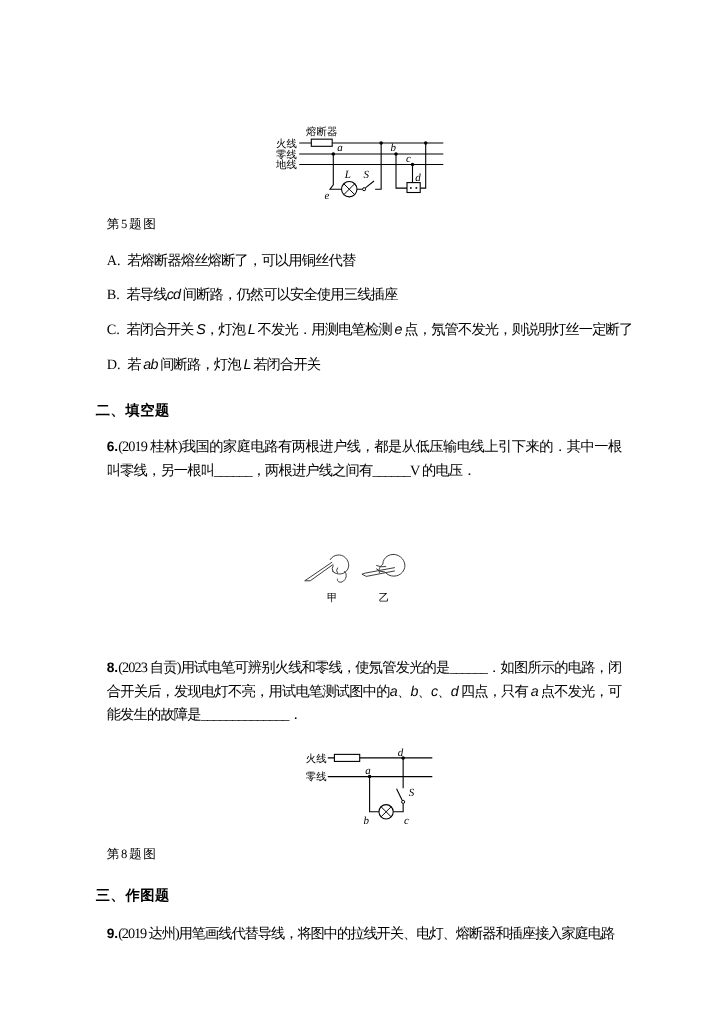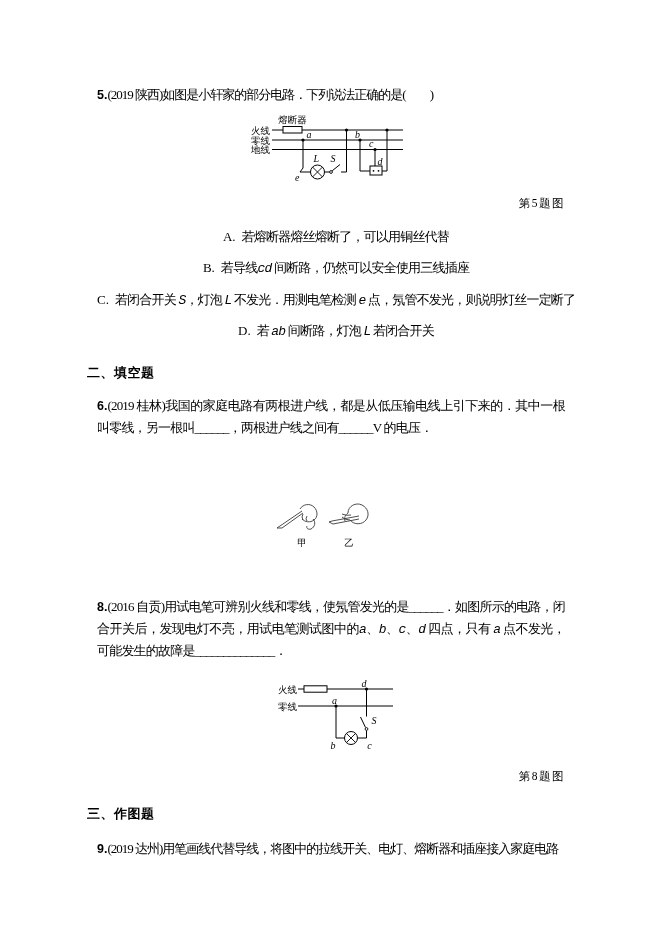--- a/index.html
+++ b/index.html
@@ -8,47 +8,46 @@
     font-family:"Liberation Serif","DejaVu Serif",serif;color:#000;overflow:hidden;
   }
   .para{
     position:absolute;left:97px;width:468px;
     font-size:13px;line-height:21px;letter-spacing:-0.8px;
     text-align:justify;margin:0;
   }
   .nowrap{white-space:nowrap;letter-spacing:-1px;}
   .opt{
     position:absolute;left:97px;width:478px;
-    font-size:13px;line-height:17px;letter-spacing:-0.8px;margin:0;white-space:nowrap;text-align:center;
+    font-size:13px;line-height:17px;letter-spacing:-0.8px;margin:0;white-space:nowrap;
   }
   .optlabel{margin-right:6px;letter-spacing:0;}
   .qnum{
     font-weight:bold;letter-spacing:0;
     font-family:"Liberation Sans","DejaVu Sans",sans-serif;font-size:12.5px;
   }
   .sec{
     position:absolute;left:87px;margin:0;
     font-size:13px;font-weight:bold;letter-spacing:0.5px;
     font-family:"Liberation Sans","DejaVu Sans",sans-serif;
   }
   .caption{
-    position:absolute;left:97px;width:468px;text-align:right;margin:0;
+    position:absolute;left:97px;width:468px;text-align:left;margin:0;
     font-size:11.5px;letter-spacing:1.5px;
   }
-  .it{font-family:Liberation Mono, monospace;font-style:italic;}
+  .it{font-family:Liberation Sans, sans-serif;font-style:italic;}
   svg.fig{position:absolute;}
   svg text{font-size:9.5px;font-family:"Liberation Serif","DejaVu Serif",serif;fill:#000;}
   svg text.pl{font-style:italic;font-size:10px;}
 </style>
 </head>
 <body>
 
 <div class="page">
 
-  <p class="para nowrap" style="top:84px"><b class="qnum">5.</b><span>(2019 陕西)如图是小轩家的部分电路．下列说法正确的是(　　)</span></p>
 
   <svg class="fig" style="left:245px;top:108px" width="165" height="92" viewBox="245 108 165 92">
     <g stroke="#000" stroke-width="1" fill="none">
       <path d="M272,130 H403"></path>
       <path d="M272,140 H403"></path>
       <path d="M272,149.5 H403"></path>
       <path d="M303,140 V168 L300,172 H310.5"></path>
       <path d="M324.5,172 H329.6"></path>
       <path d="M332.2,170.8 L340,164.5"></path>
       <path d="M341,172 H346.5 V130"></path>
@@ -114,21 +113,21 @@
       <path d="M329,522 L332,521 M329,522 L333,524"></path>
       <path d="M348,513 c0,-7 8,-11 14,-8 c6,3 8,10 4,15 c-4,5 -12,5 -16,0"></path>
       <path d="M350,520 q-5,0 -8,-3"></path>
       <path d="M351,515 q-5,1 -9,-1"></path>
       <path d="M348,513 c-3,2 -4,5 -3,8"></path>
     </g>
     <text x="302" y="546" text-anchor="middle" font-size="11">甲</text>
     <text x="349" y="546" text-anchor="middle" font-size="11">乙</text>
   </svg>
 
-  <p class="para" style="top:596px"><b class="qnum">8.</b><span><span>(2016 自贡)用试电笔可辨别火线和零线，使氖管发光的是______．如图所示的电路，闭合开关后，发现电灯不亮，用试电笔测试图中的</span><span class="it">a</span><span>、</span><span class="it">b</span><span>、</span><span class="it">c</span><span>、</span><span class="it">d</span><span> 四点，只有 </span><span class="it">a</span><span> 点不发光，可能发生的故障是______________．</span></span></p>
+  <p class="para" style="top:596px"><b class="qnum">8.</b><span><span>(2023 自贡)用试电笔可辨别火线和零线，使氖管发光的是______．如图所示的电路，闭合开关后，发现电灯不亮，用试电笔测试图中的</span><span class="it">a</span><span>、</span><span class="it">b</span><span>、</span><span class="it">c</span><span>、</span><span class="it">d</span><span> 四点，只有 </span><span class="it">a</span><span> 点不发光，可能发生的故障是______________．</span></span></p>
 
   <svg class="fig" style="left:276px;top:678px" width="122" height="82" viewBox="276 678 122 82">
     <g stroke="#000" stroke-width="1" fill="none">
       <path d="M298,689 H393"></path>
       <path d="M298,706 H393"></path>
       <path d="M336,706 V738 H344.5"></path>
       <path d="M357.6,738 H366.5 V730.4"></path>
       <path d="M365.6,727.6 L360.5,717"></path>
       <path d="M366.5,689 V716.5"></path>
     </g>

